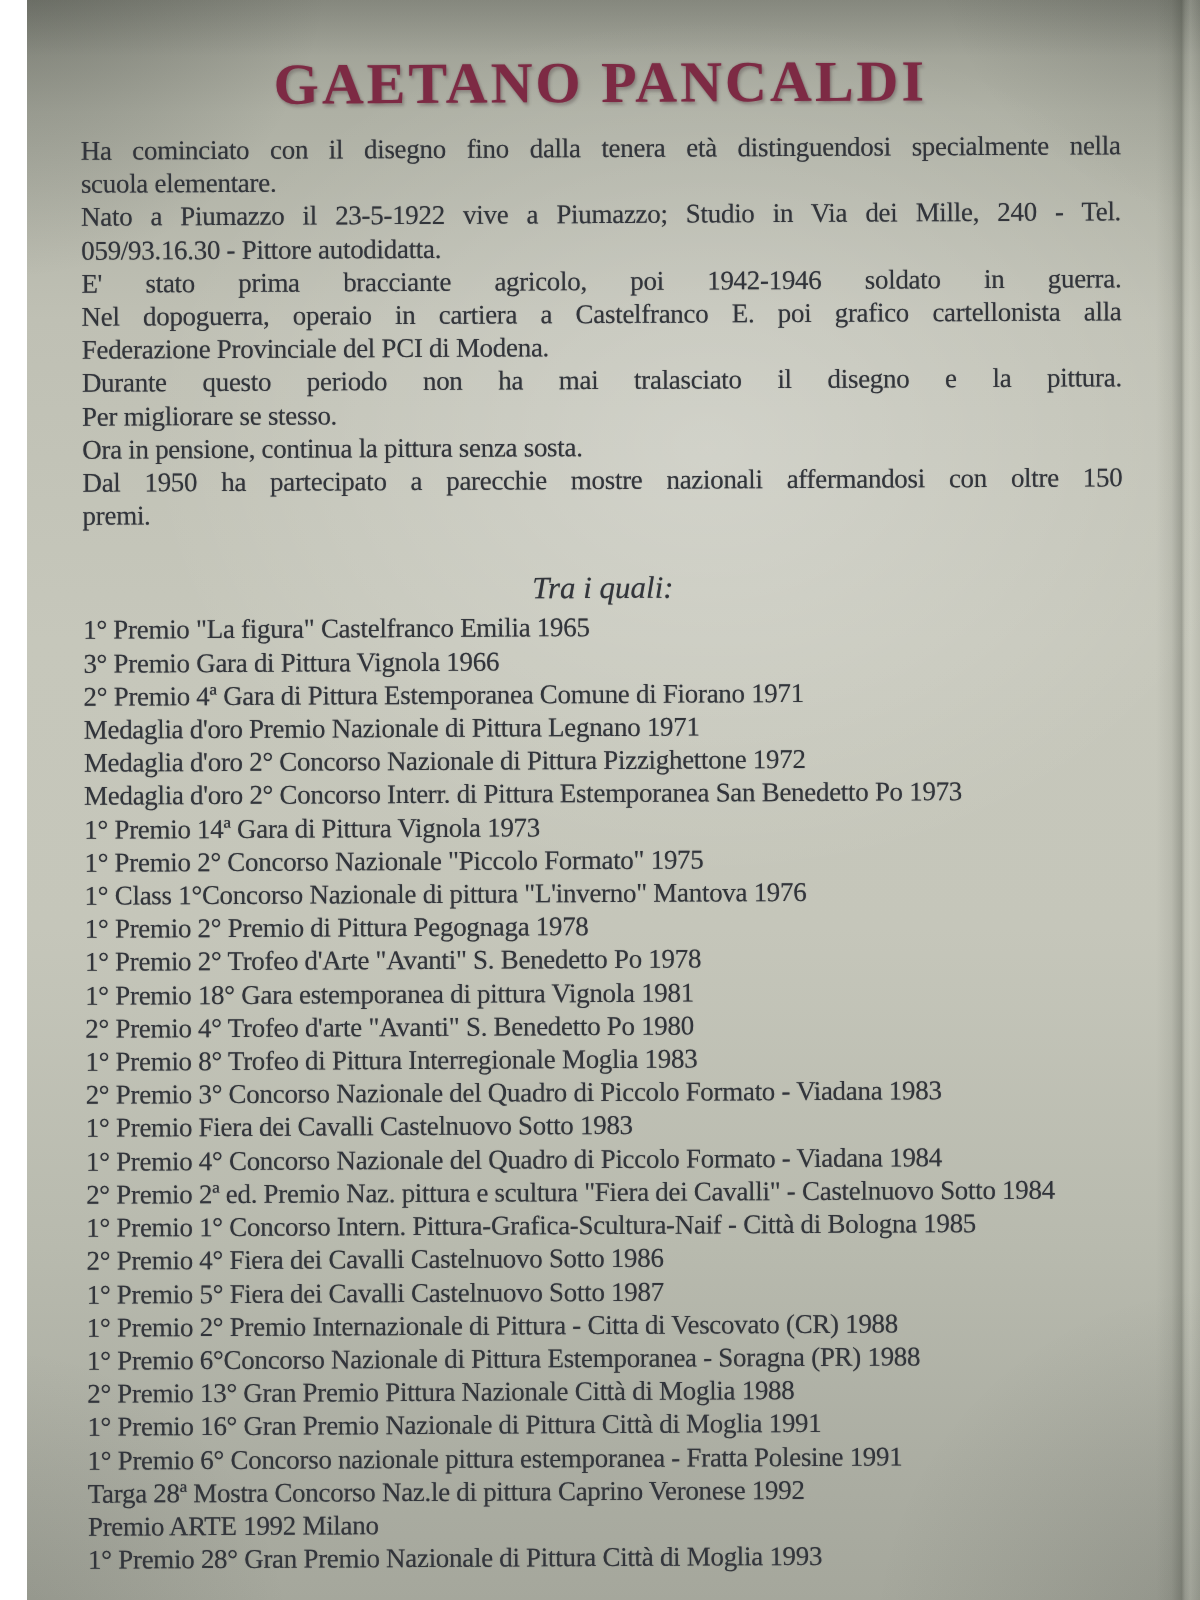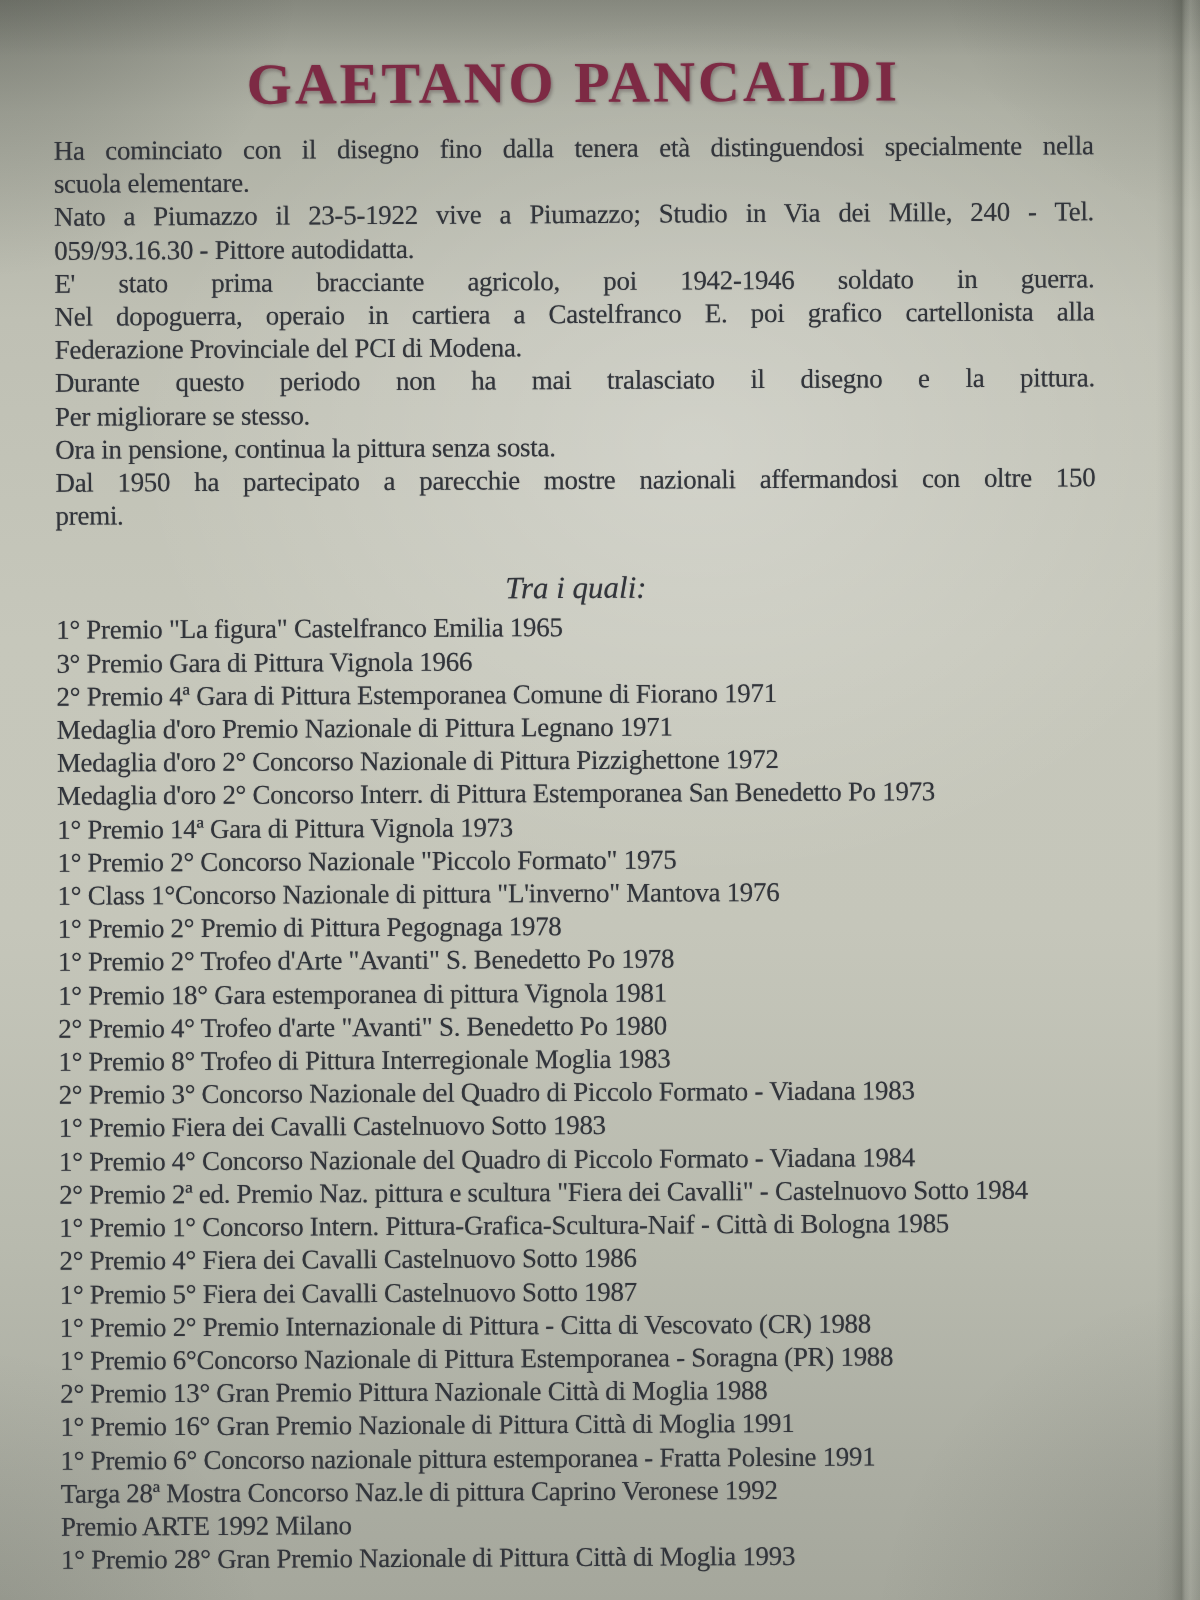--- a/index.html
+++ b/index.html
@@ -7,20 +7,21 @@
     width: 1200px; height: 1600px;
     position: relative; overflow: hidden;
     font-family: "Liberation Serif", "DejaVu Serif", serif;
   }
   
   .photo {
     position: absolute; inset: 0;
     background:
       radial-gradient(ellipse 780px 600px at 58% 28%, rgba(255,255,255,0.26), rgba(255,255,255,0) 72%),
       linear-gradient(180deg, #989a8f 0%, #aeb0a4 7%, #bfc0b4 20%, #c6c7bb 40%, #c5c6ba 58%, #b8baae 78%, #abada2 92%, #a5a79c 100%);
+    margin-left: 27px;
   }
   .vignette {
     position: absolute; inset: 0; pointer-events: none;
     background:
       radial-gradient(circle 480px at -2% -3%, rgba(30,34,30,0.30), rgba(30,34,30,0) 68%),
       radial-gradient(circle 420px at 102% -5%, rgba(30,34,30,0.20), rgba(30,34,30,0) 70%),
       radial-gradient(circle 520px at 103% 103%, rgba(30,34,30,0.16), rgba(30,34,30,0) 70%),
       radial-gradient(circle 430px at -3% 103%, rgba(30,34,30,0.14), rgba(30,34,30,0) 70%),
       linear-gradient(180deg, rgba(35,39,35,0.16) 0%, rgba(35,39,35,0) 3.5%);
   }

